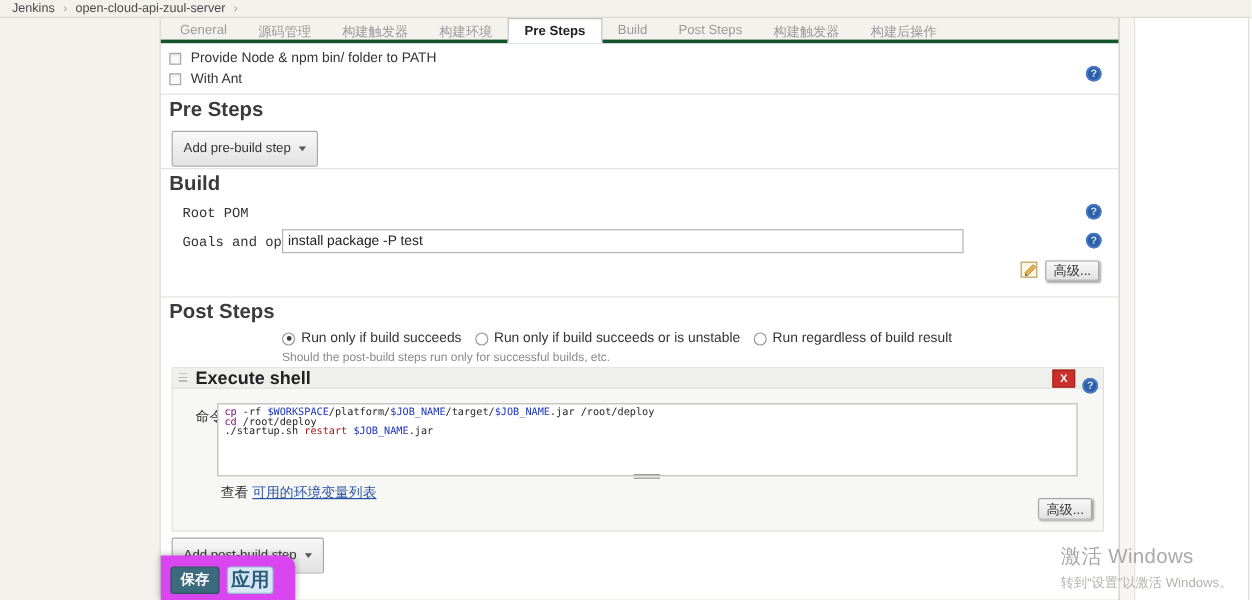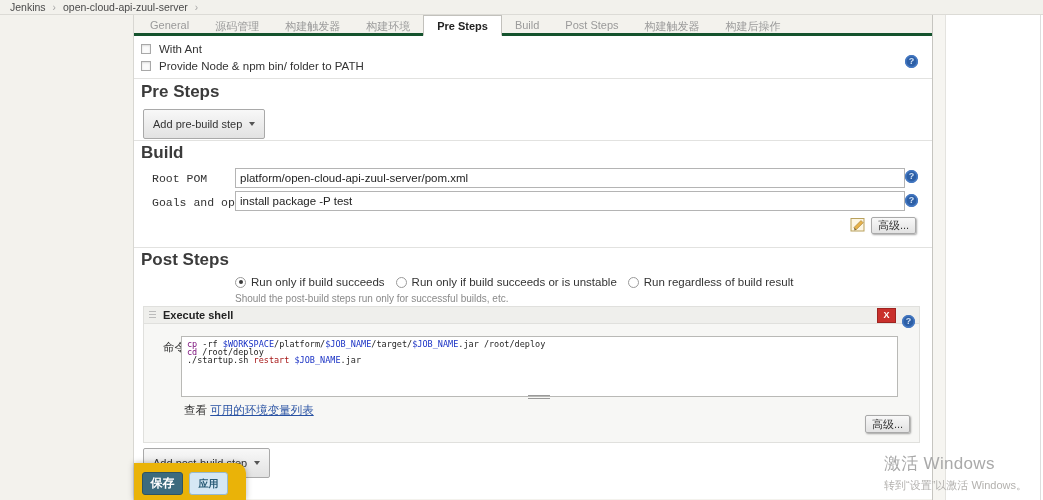--- a/index.html
+++ b/index.html
@@ -73,47 +73,47 @@
   .radio-label { font-size:11.5px; color:#333; white-space:nowrap; }
   .hint { position:absolute; left:101px; top:257px; font-size:10px; color:#8a8a8a; }
 
   
   .shell-block { position:absolute; left:9px; top:270px; width:777px; height:137px;
     background:#f7f7f5; border:1px solid #e0e0dd; }
   .shell-header { height:17px; background:#efefec; border-bottom:1px solid #e0e0dd;
     position:relative; display:flex; align-items:center; }
   .drag-handle { width:7px; height:9px; margin-left:5px; cursor:move;
     background:repeating-linear-gradient(#bbb 0 1px, transparent 1px 3px); }
-  .shell-title { font-size:11px; font-weight:bold; color:#222; margin-left:7px; }
+  .shell-title { font-size:15px; font-weight:bold; color:#222; margin-left:7px; }
   .del-btn { position:absolute; right:23px; top:1px; width:19px; height:15px;
     background:#c9302c; border:1px solid #9e2420; color:#fff; font-size:9px; font-weight:bold;
     text-align:center; line-height:13px; cursor:pointer; }
   .shell-help { right:4px; top:8px; }
   .cmd-label { position:absolute; left:19px; top:33px; font-size:11.5px; color:#333; }
   .cmd-box { position:absolute; left:37px; top:29px; width:717px; height:61px;
     background:#fff; border:1px solid #b9b9b6; padding:3px 5px; overflow:hidden;
     font-family:"DejaVu Sans Mono", monospace; font-size:8.5px; line-height:8px; white-space:pre; }
   .tk-kw { color:#7b0f7b; } .tk-var { color:#1b33c5; } .tk-atom { color:#a61717; } .tk-pl { color:#262626; }
   .grip { position:absolute; left:384px; top:88px; width:22px; height:4px;
     border-top:1px solid #9a9a9a; border-bottom:1px solid #9a9a9a; cursor:ns-resize; }
   .env-row { position:absolute; left:40px; top:96px; font-size:11.5px; color:#333; }
   .env-link { color:#2952a3; text-decoration:underline; cursor:pointer; }
   .adv2 { position:absolute; left:721px; top:108px; height:18px; }
   .adv1 { position:absolute; left:737px; top:181px; height:17px; }
   .note-icon { position:absolute; left:716px; top:181px; width:17px; height:16px; cursor:pointer; }
 
   
   .footer-card { position:absolute; left:0; top:448px; width:112px; height:37px;
-    background:#eab308; border-radius:0 10px 0 0; box-shadow:0 0 6px rgba(0,0,0,.28); z-index:5; }
+    background:#d946ef; border-radius:0 10px 0 0; box-shadow:0 0 6px rgba(0,0,0,.28); z-index:5; }
   .save-btn { position:absolute; left:8px; top:9px; width:41px; height:23px;
     background:#3c6b7e; border:1px solid #2e5462; border-radius:3px;
     color:#fff; font-size:12px; font-weight:bold; text-align:center; line-height:21px; cursor:pointer; }
   .apply-btn { position:absolute; left:55px; top:9px; width:39px; height:23px;
     background:#d5e7f4; border:1px solid #97b9cf; border-radius:3px;
-    color:#2a5c77; font-size:10px; font-weight:bold; text-align:center; line-height:21px; cursor:pointer; }
+    color:#2a5c77; font-size:16px; font-weight:bold; text-align:center; line-height:21px; cursor:pointer; }
 
   
   .watermark { position:absolute; left:884px; top:452px; z-index:6; pointer-events:none; }
   .wm1 { font-size:17px; color:#a9a9a9; letter-spacing:.3px; }
   .wm2 { font-size:11px; color:#b3b1ae; margin-top:3px; }
 </style>
 </head>
 <body>
 
 <div class="topbar">
@@ -138,45 +138,44 @@
       <div class="tab">Post Steps</div>
       <div class="tab">构建触发器</div>
       <div class="tab">构建后操作</div>
     </div>
 
   <div class="content">
 
     <div class="cb-sec">
         <div class="cbrow">
           <span class="cbx"></span>
-          <span class="cblabel">With Ant</span>
+          <span class="cblabel">Provide Node &amp; npm bin/ folder to PATH</span>
         </div>
         <div class="cbrow">
           <span class="cbx"></span>
-          <span class="cblabel">Provide Node &amp; npm bin/ folder to PATH</span>
+          <span class="cblabel">With Ant</span>
         </div>
       </div>
     <div class="help" style="left:771px; top:19px;">?</div>
 
     <div class="divider" style="top:42px;"></div>
     <h2 class="sec" style="top:46px;">Pre Steps</h2>
     <button class="btn add-btn" style="left:9px; top:73px;">
       <span>Add pre-build step</span>
       <span class="caret"></span>
     </button>
 
     <div class="divider" style="top:104px;"></div>
     <h2 class="sec" style="top:107px;">Build</h2>
 
     <span class="flabel" style="left:18px; top:136px;">Root POM</span>
-    <input class="text-input" style="left: 101px; top: 132px; width: 670px;" value="platform/open-cloud-api-zuul-server/pom.xml">
     <div class="help" style="left:771px; top:134px;">?</div>
 
     <span class="flabel" style="left:18px; top:160px;">Goals and options</span>
-    <input class="text-input" style="left: 101px; top: 155px; width: 670px;" value="install package -P test">
+    <input class="text-input" style="left: 101px; top: 155px; width: 568px;" value="install package -P test">
     <div class="help" style="left:771px; top:158px;">?</div>
 
     <span class="note-icon">
       <svg width="17" height="16" viewBox="0 0 17 16">
         <rect x="1" y="1.5" width="13" height="12.5" fill="#fdf6e3" stroke="#b9a15c" stroke-width="1"></rect>
         <path d="M4 10.5 L11 3.5 L13.2 5.7 L6.2 12.7 Z" fill="#e8b24a" stroke="#9a7a2f" stroke-width="0.6"></path>
         <path d="M4 10.5 L4.6 13.4 L6.2 12.7 Z" fill="#6b5a2a"></path>
       </svg>
     </span>
     <button class="btn adv-btn adv1">高级...</button>

